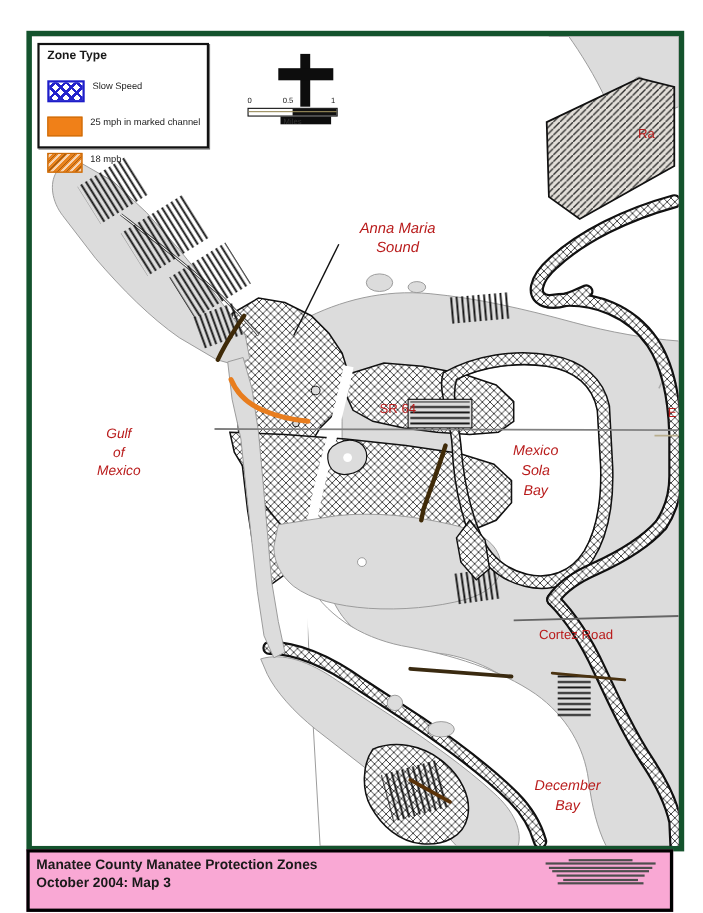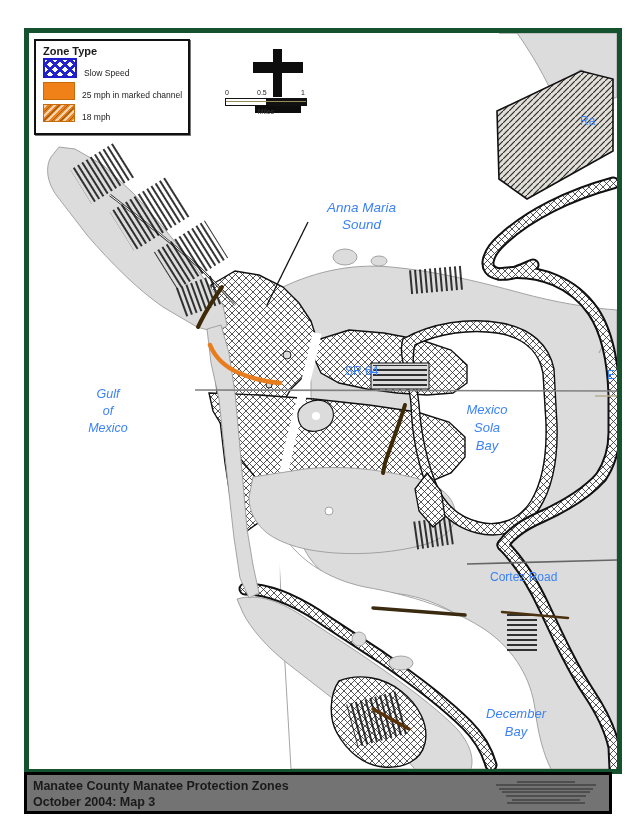--- a/index.html
+++ b/index.html
@@ -13,21 +13,21 @@
     border:5px solid #14532d;background:#fff;box-shadow:inset 0 0 0 1px #8a8a8a;
   }
   .map-frame svg{position:absolute;left:0;top:0;}
   .overlay{position:absolute;}
   
   .legend{
     position:absolute;left:5px;top:6px;width:152px;height:92px;
     background:#fff;border:2px solid #111;box-shadow:1px 1px 0 #777;z-index:5;
   }
   .legend-title{font-weight:bold;font-size:11px;margin:4px 0 2px 7px;}
-  .legend-row{display:flex;align-items:flex-end;margin:4px 0 5px 7px;height:17px;}
+  .legend-row{display:flex;align-items:flex-start;margin:16px 0 5px 7px;height:17px;}
   .swatch{width:30px;height:16px;margin-right:7px;flex:0 0 auto;}
   .swatch-blue{
     border:2px solid #1d1dc9;
     background:
       repeating-linear-gradient(45deg,#2323cc 0 2.5px,rgba(0,0,0,0) 2.5px 7px),
       repeating-linear-gradient(-45deg,#2323cc 0 2.5px,rgba(0,0,0,0) 2.5px 7px),
       #fff;
   }
   .swatch-orange{background:#F08018;border:1px solid #c96a08;}
   .swatch-ohatch{
@@ -47,34 +47,34 @@
   .scalebar{position:absolute;left:196px;top:56px;width:82px;z-index:4;font-size:7px;}
   .scale-ticks{position:relative;height:9px;}
   .scale-ticks span{position:absolute;top:0;}
   .tick0{left:0;} .tick05{left:32px;} .tick1{left:76px;}
   .scale-bar{position:relative;height:6px;border:1px solid #111;background:#fff;}
   .scale-bar .half{position:absolute;right:0;top:0;width:50%;height:100%;background:#111;}
   .scale-bar .mid{position:absolute;left:0;top:2px;width:100%;height:1px;background:#9a8c5a;}
   .scale-unit{text-align:center;margin-top:2px;color:#333;}
   
   .maplabel{position:absolute;font-style:italic;font-size:13px;line-height:17px;
-    text-align:center;color:#3b82f6;z-index:3;white-space:nowrap;}
+    text-align:center;color:#b91c1c;z-index:3;white-space:nowrap;}
   .maplabel.plain{font-style:normal;font-size:12px;}
   .lbl-anna{left:270px;top:166px;width:125px;font-size:13.5px;}
   .lbl-gulf{left:44px;top:353px;width:70px;font-size:12.5px;}
   .lbl-sr64{left:316px;top:330px;}
   .lbl-e{left:578px;top:334px;font-size:11px;}
   .lbl-palma{left:422px;top:368px;width:72px;line-height:18px;}
   .lbl-cortez{left:461px;top:536px;}
   .lbl-sarasota{left:442px;top:672px;width:90px;line-height:18px;}
   .lbl-ra{left:551px;top:80px;font-style:normal;font-size:12px;}
   
   .titlebar{
-    position:absolute;left:24px;top:772px;width:588px;height:42px;
-    border:3px solid #000;background:#737373;box-sizing:border-box;
+    position:absolute;left:24px;top:772px;width:588px;height:57px;
+    border:3px solid #000;background:#f9a8d4;box-sizing:border-box;
   }
   .titlebar .titles{position:absolute;left:6px;top:3px;font-weight:bold;font-size:12.5px;line-height:16px;}
   .fineprint{position:absolute;right:8px;top:4px;width:110px;height:34px;}
   .fineprint .fp-line{height:2px;background:#4e4e4e;margin:1.6px auto;}
 </style>
 </head>
 <body>
 
 <div class="map-frame">
 

